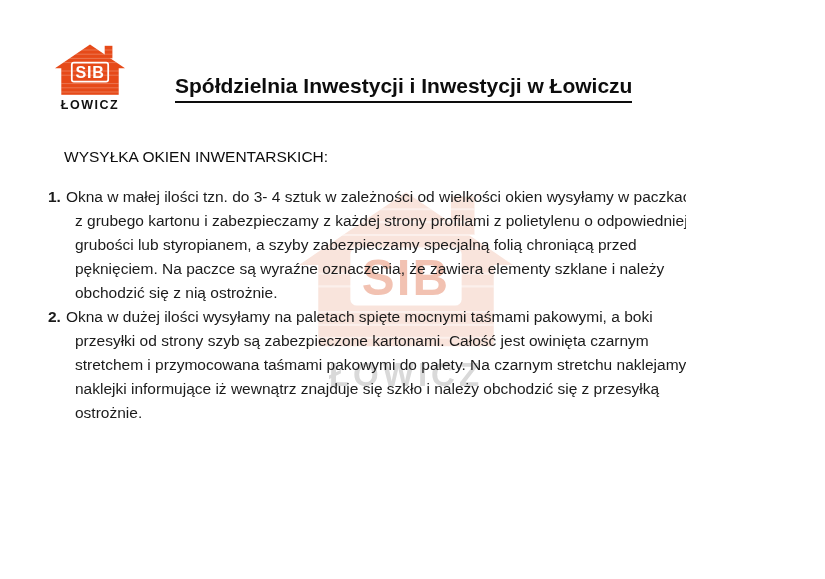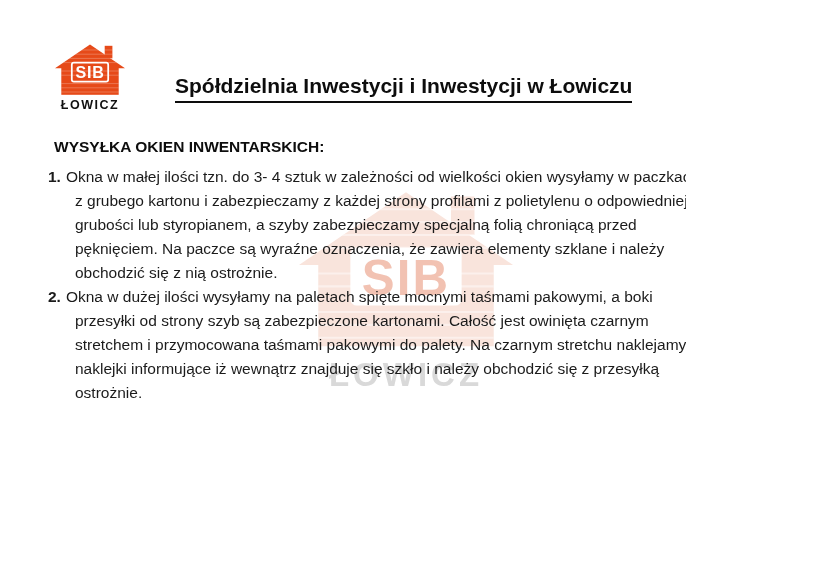--- a/index.html
+++ b/index.html
@@ -70,24 +70,24 @@
   .content {
     position: absolute;
     left: 48px;
     top: 129px;
     width: 772px;
     z-index: 2;
     font-size: 15.5px;
     line-height: 24px;
   }
   .content h2 {
-    margin: 6px;
+    margin: 16px;
     font-size: 15.5px;
     line-height: 24px;
-    font-weight: bold;
+    font-weight: normal;
     color: #0d0d0d;
   }
   .item {
     margin: 0;
     padding-left: 27px;
     text-indent: -27px;
   }
   .item .num { font-weight: bold; margin-right: 5px; }
   .item .itext { white-space: pre-line; }
 </style>

